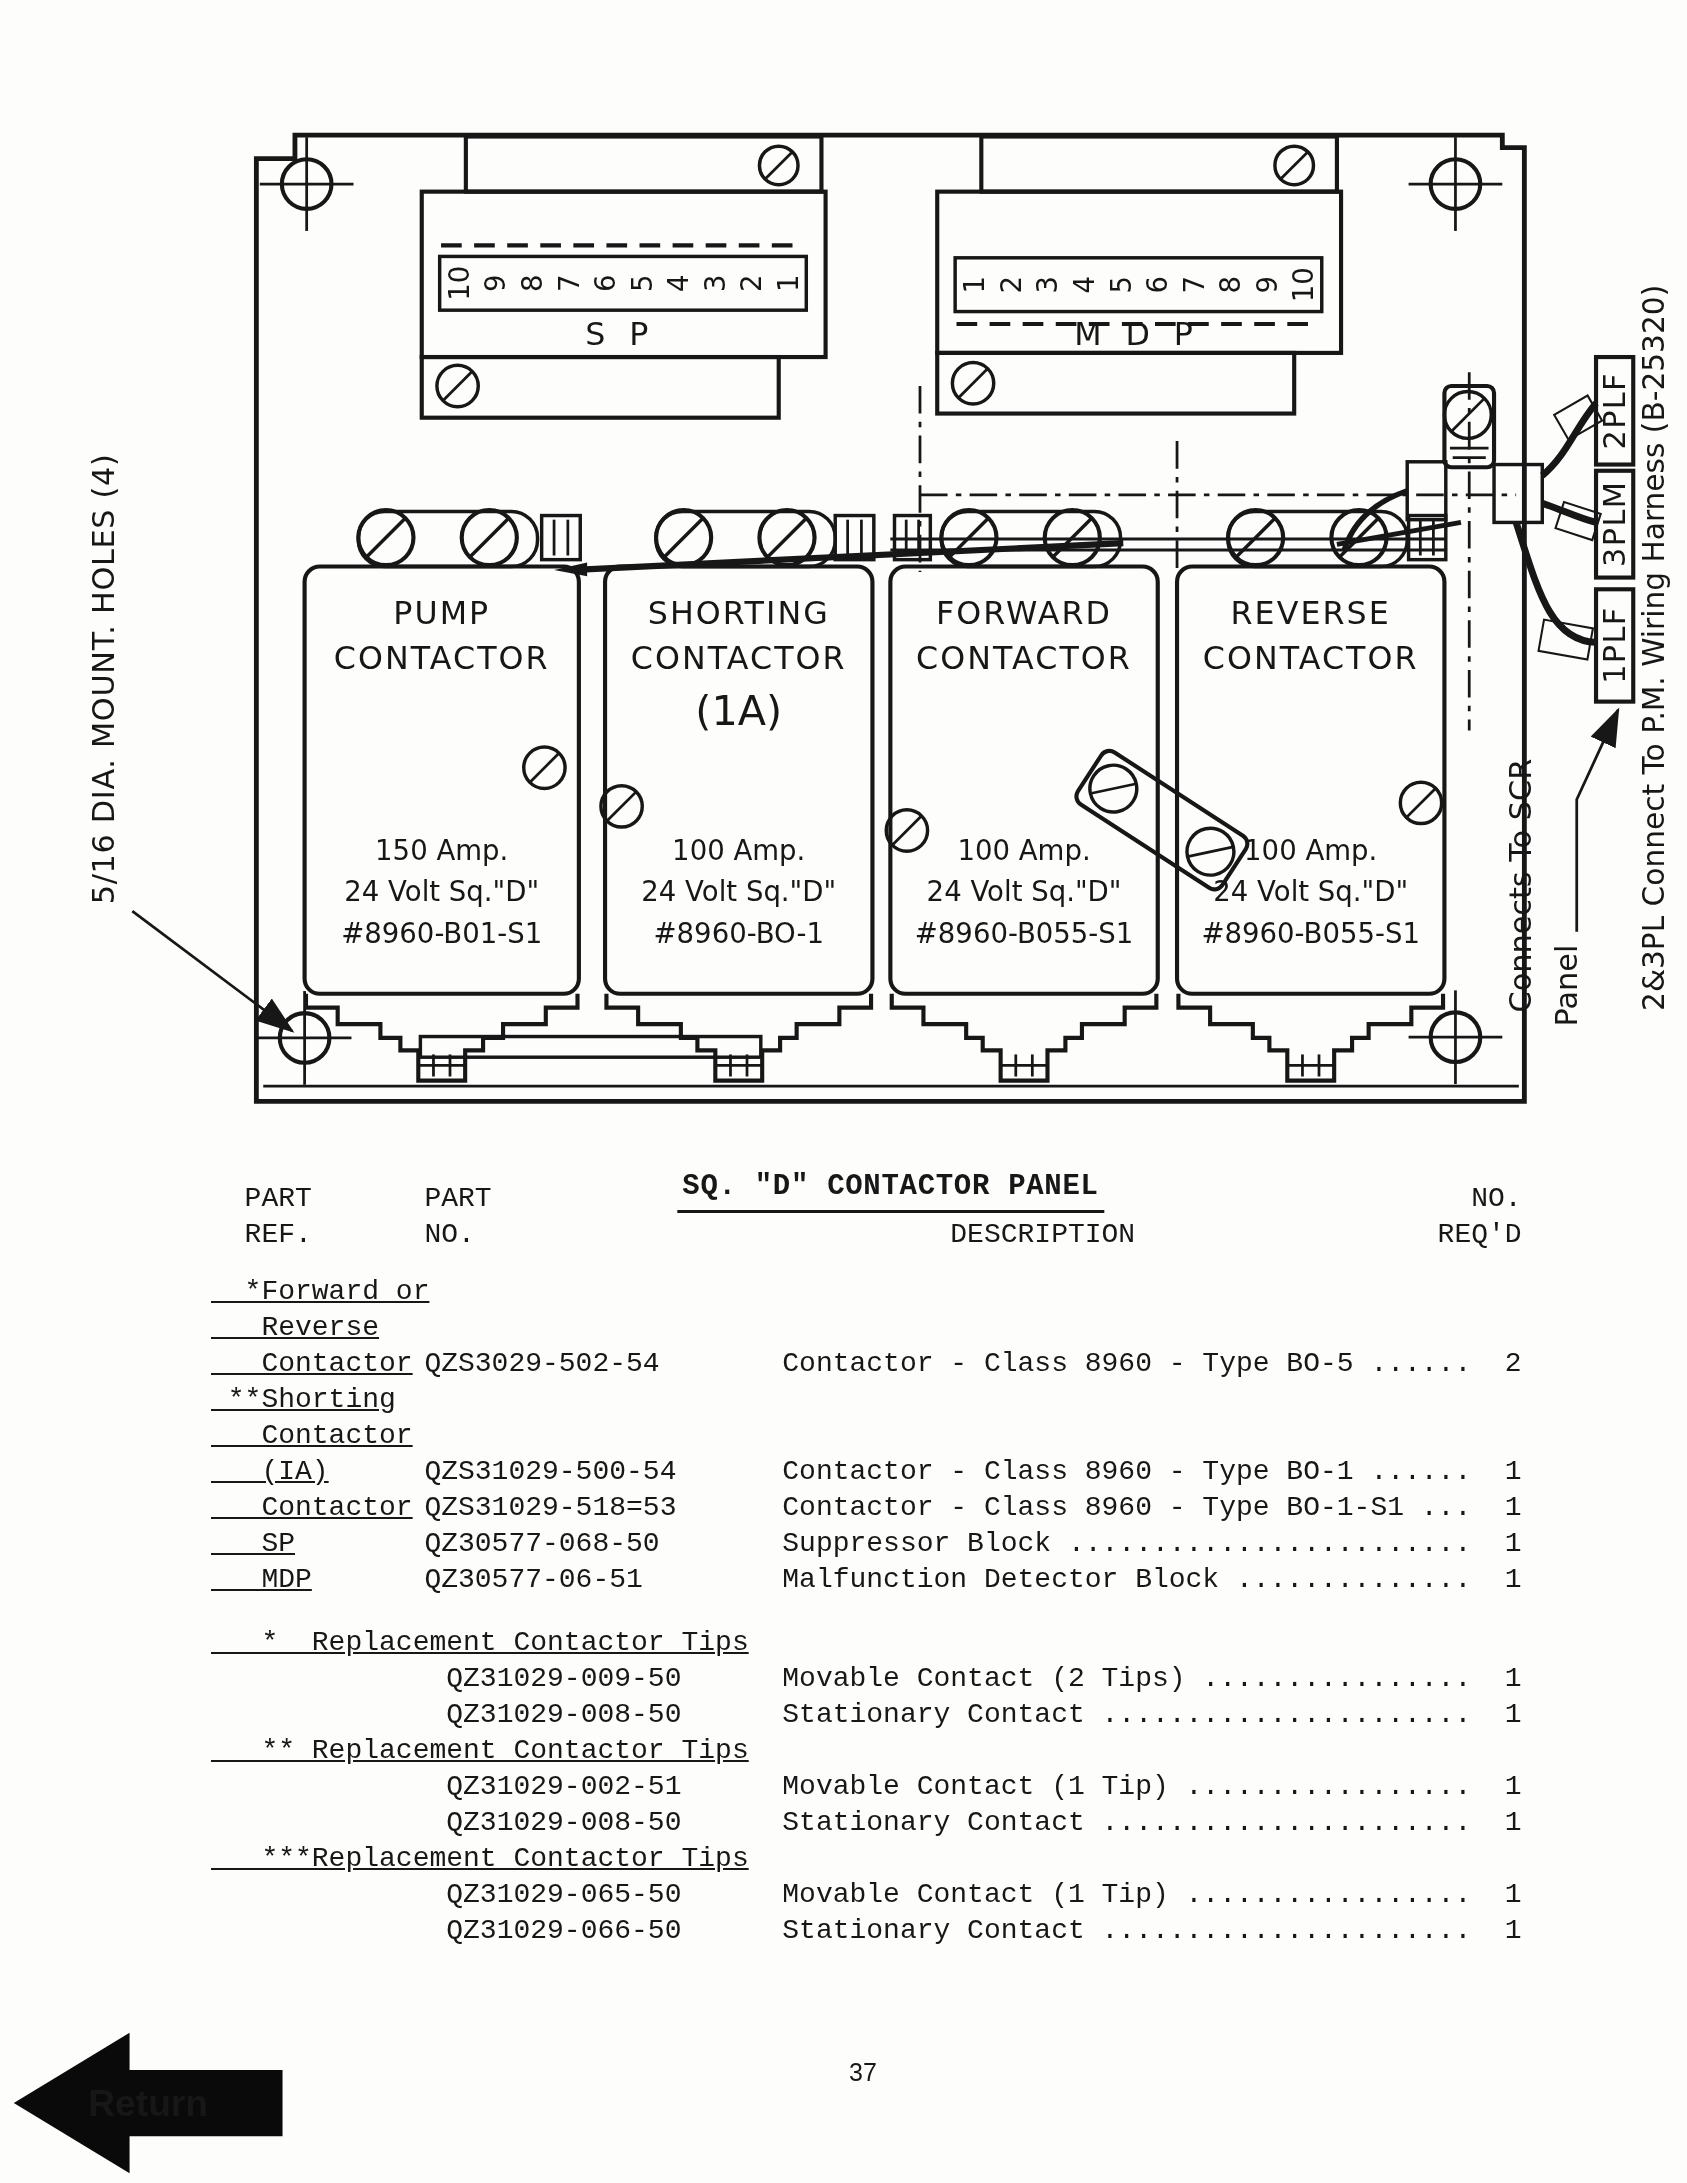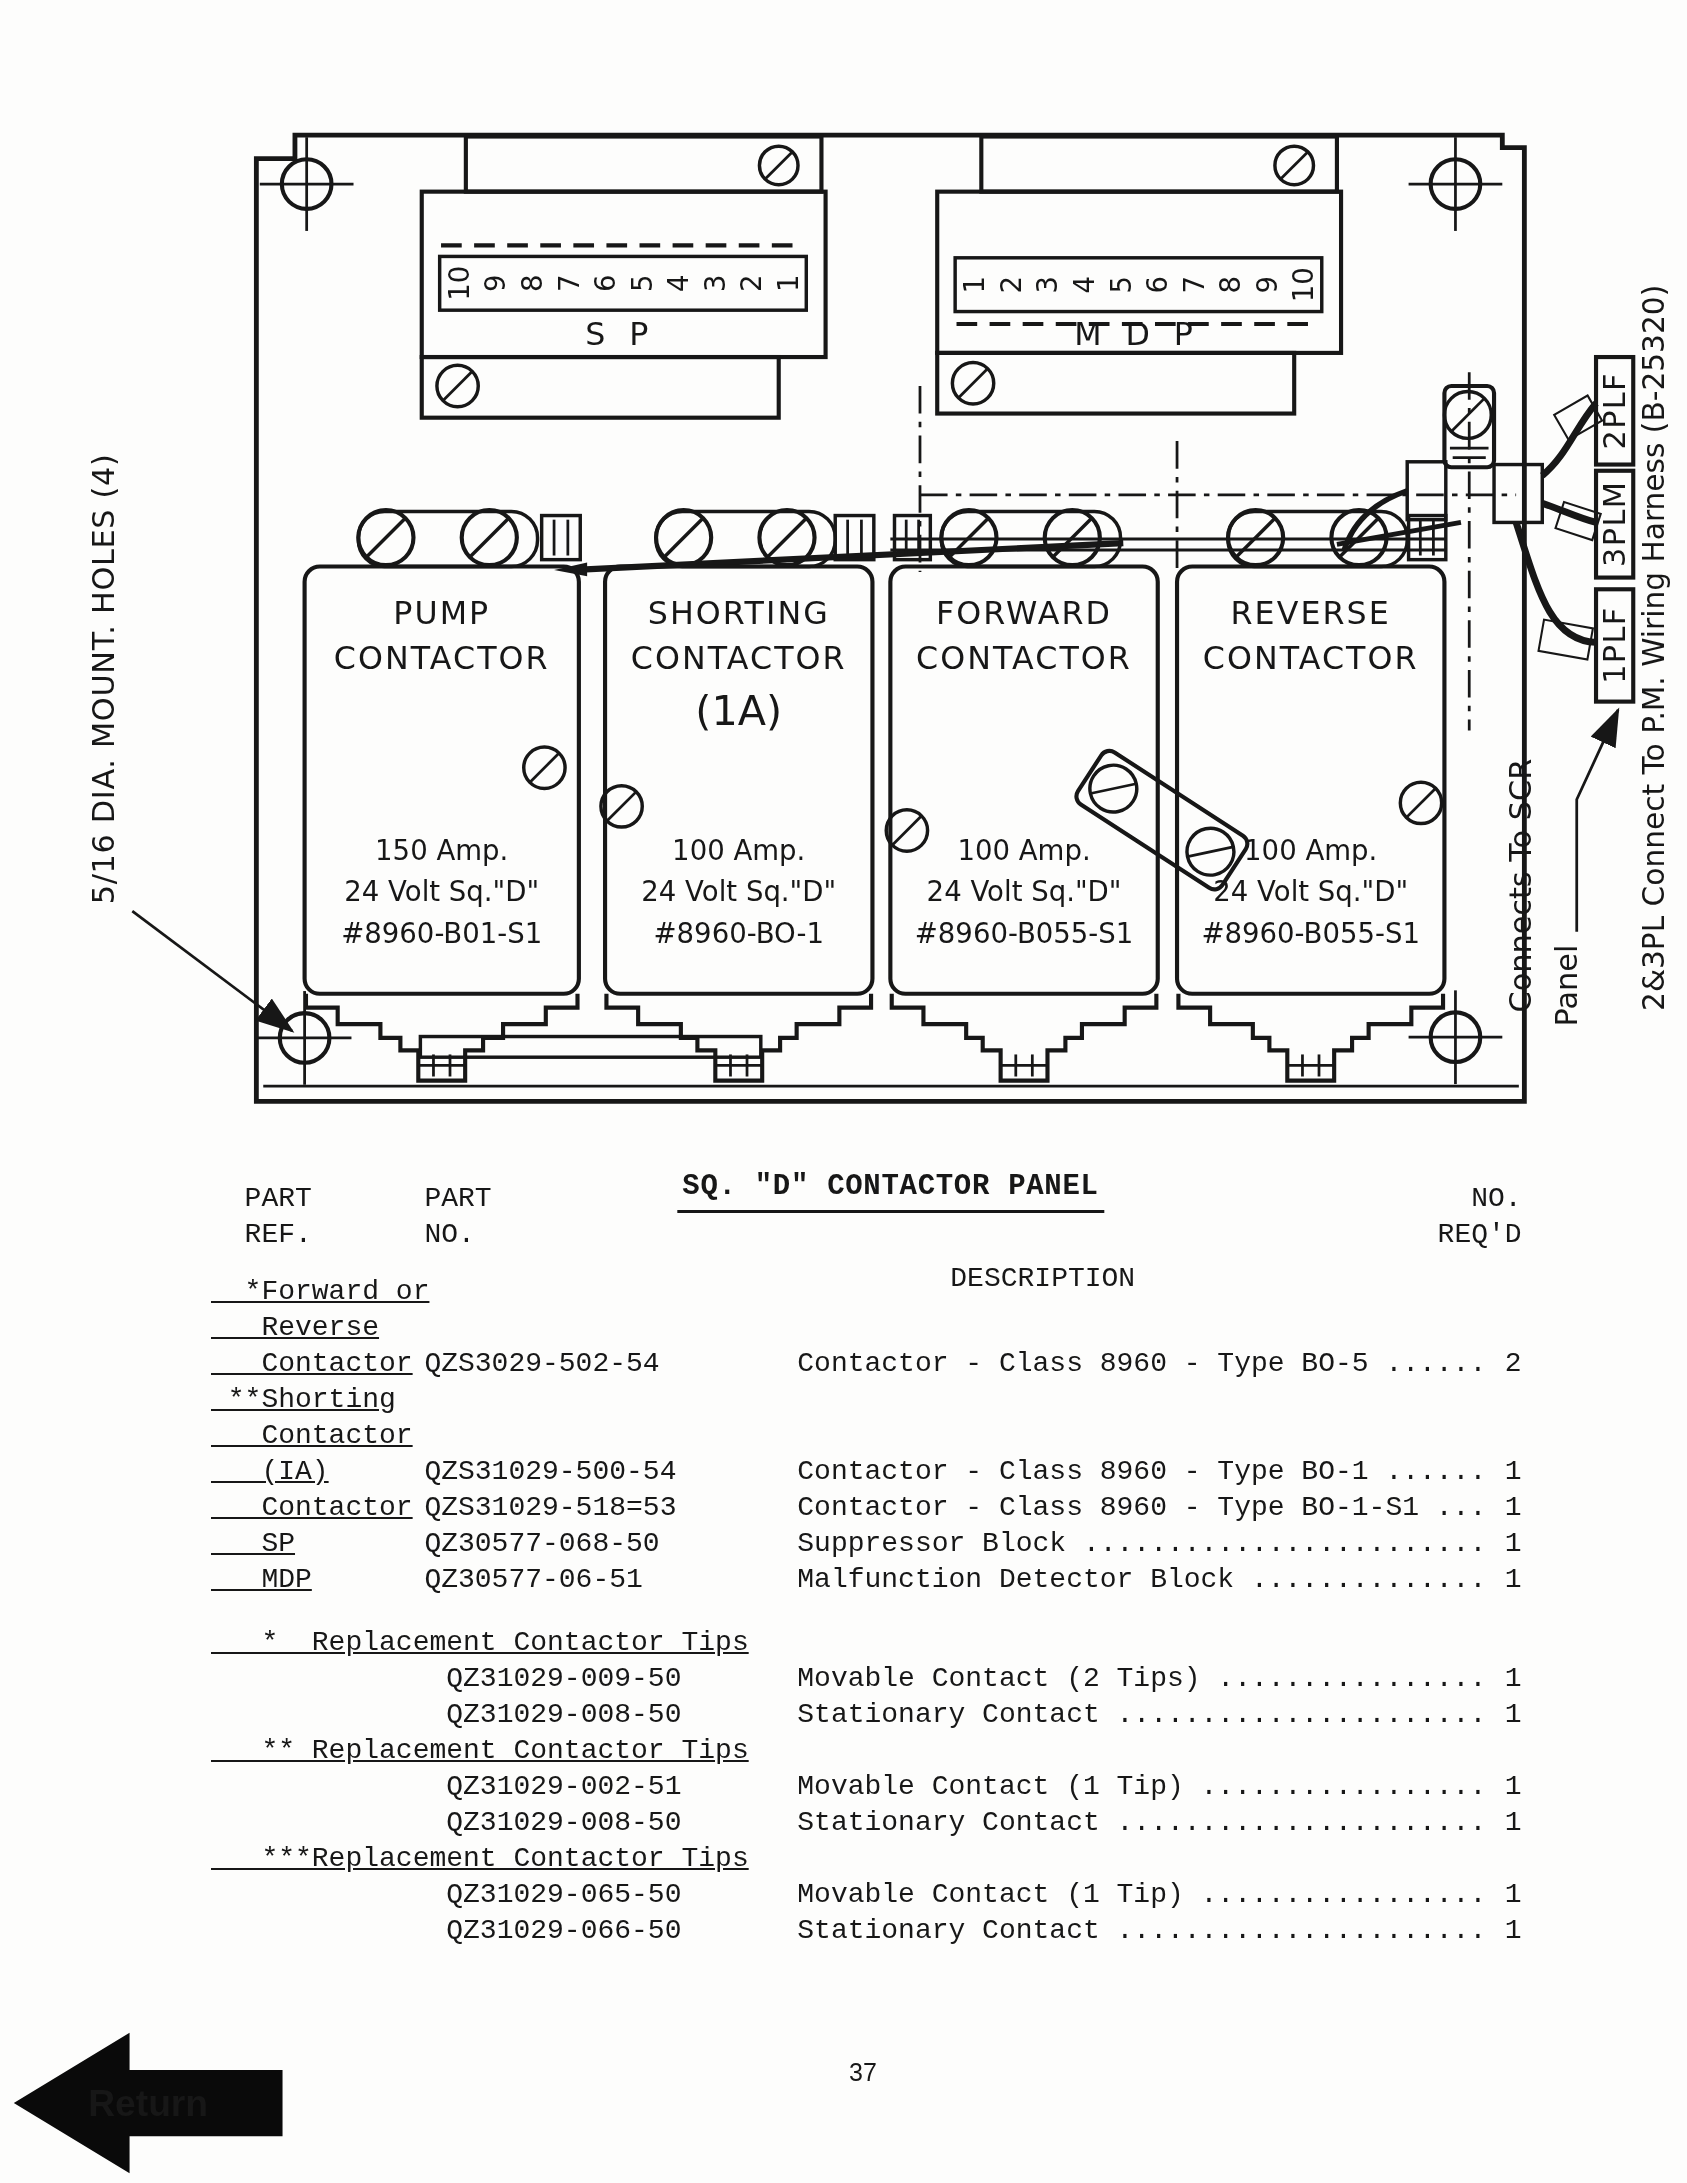--- a/index.html
+++ b/index.html
@@ -17,25 +17,25 @@
   .title{position:absolute;top:1170px;left:calc(50% + 47px);transform:translateX(-50%);
          font-family:"Liberation Mono","DejaVu Sans Mono",monospace;font-size:29px;font-weight:700;
          letter-spacing:0.7px;border-bottom:3.4px solid #171717;padding:0 5.5px 6.9px 5.5px;white-space:pre;}
   .ptable{position:absolute;left:211px;top:1183px;width:1378px;
           font-family:"Liberation Mono","DejaVu Sans Mono",monospace;font-size:28px;}
   .tl{position:relative;height:36px;}
   .tl span{position:absolute;top:0;white-space:pre;}
   .cA{left:0;text-decoration:underline;}
   .cB{left:12.7ch;}
   .cBt{left:14ch;}
-  .cC{left:34ch;margin-left:15px;}
+  .cC{left:34ch;}
   .cD{left:77ch;}
   .hRef{left:2ch;}
   .hNo{left:12.7ch;}
-  .hDesc{left:44ch;margin-top:44px;}
+  .hDesc{left:44ch;}
   .hReq{left:73ch;}
   .hReqNo{left:75ch;}
   .gapA{height:20.7px;}
   .gapB{height:27.6px;}
   .pagenum{position:absolute;left:849px;top:2058px;
            font-family:Liberation Sans, sans-serif;font-size:25px;}
   .retwrap{position:absolute;left:0px;top:2019px;width:317px;height:164px;cursor:pointer;}
 </style>
 </head>
 <body>

